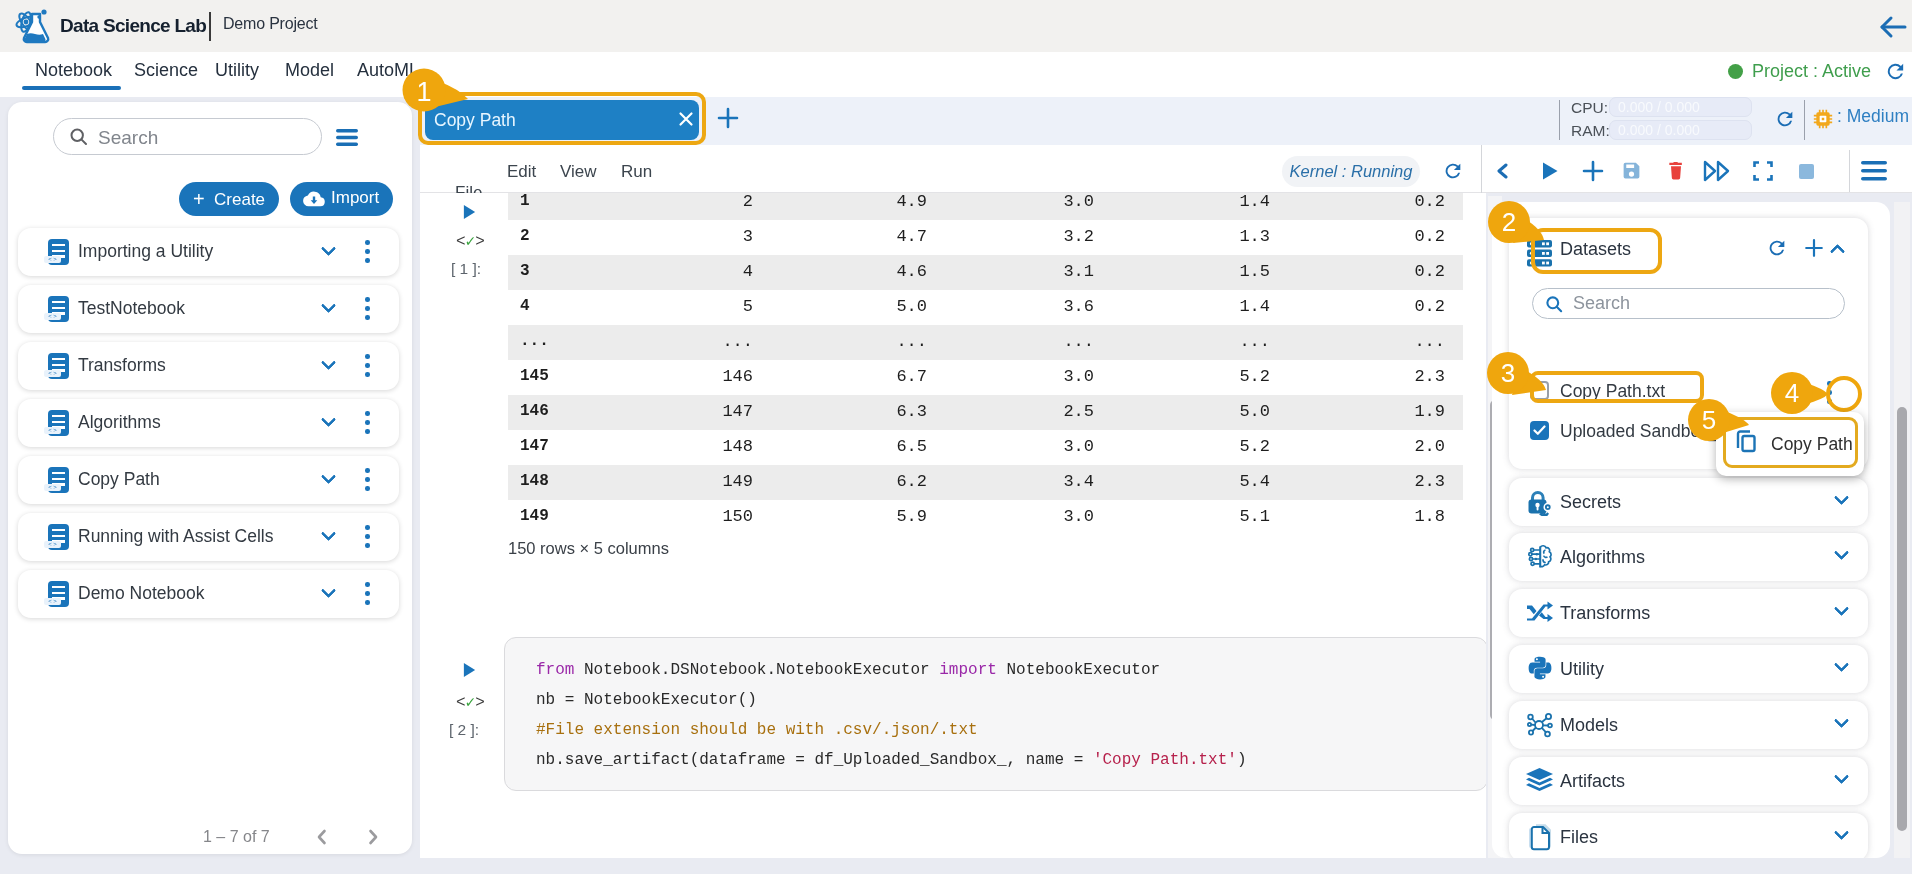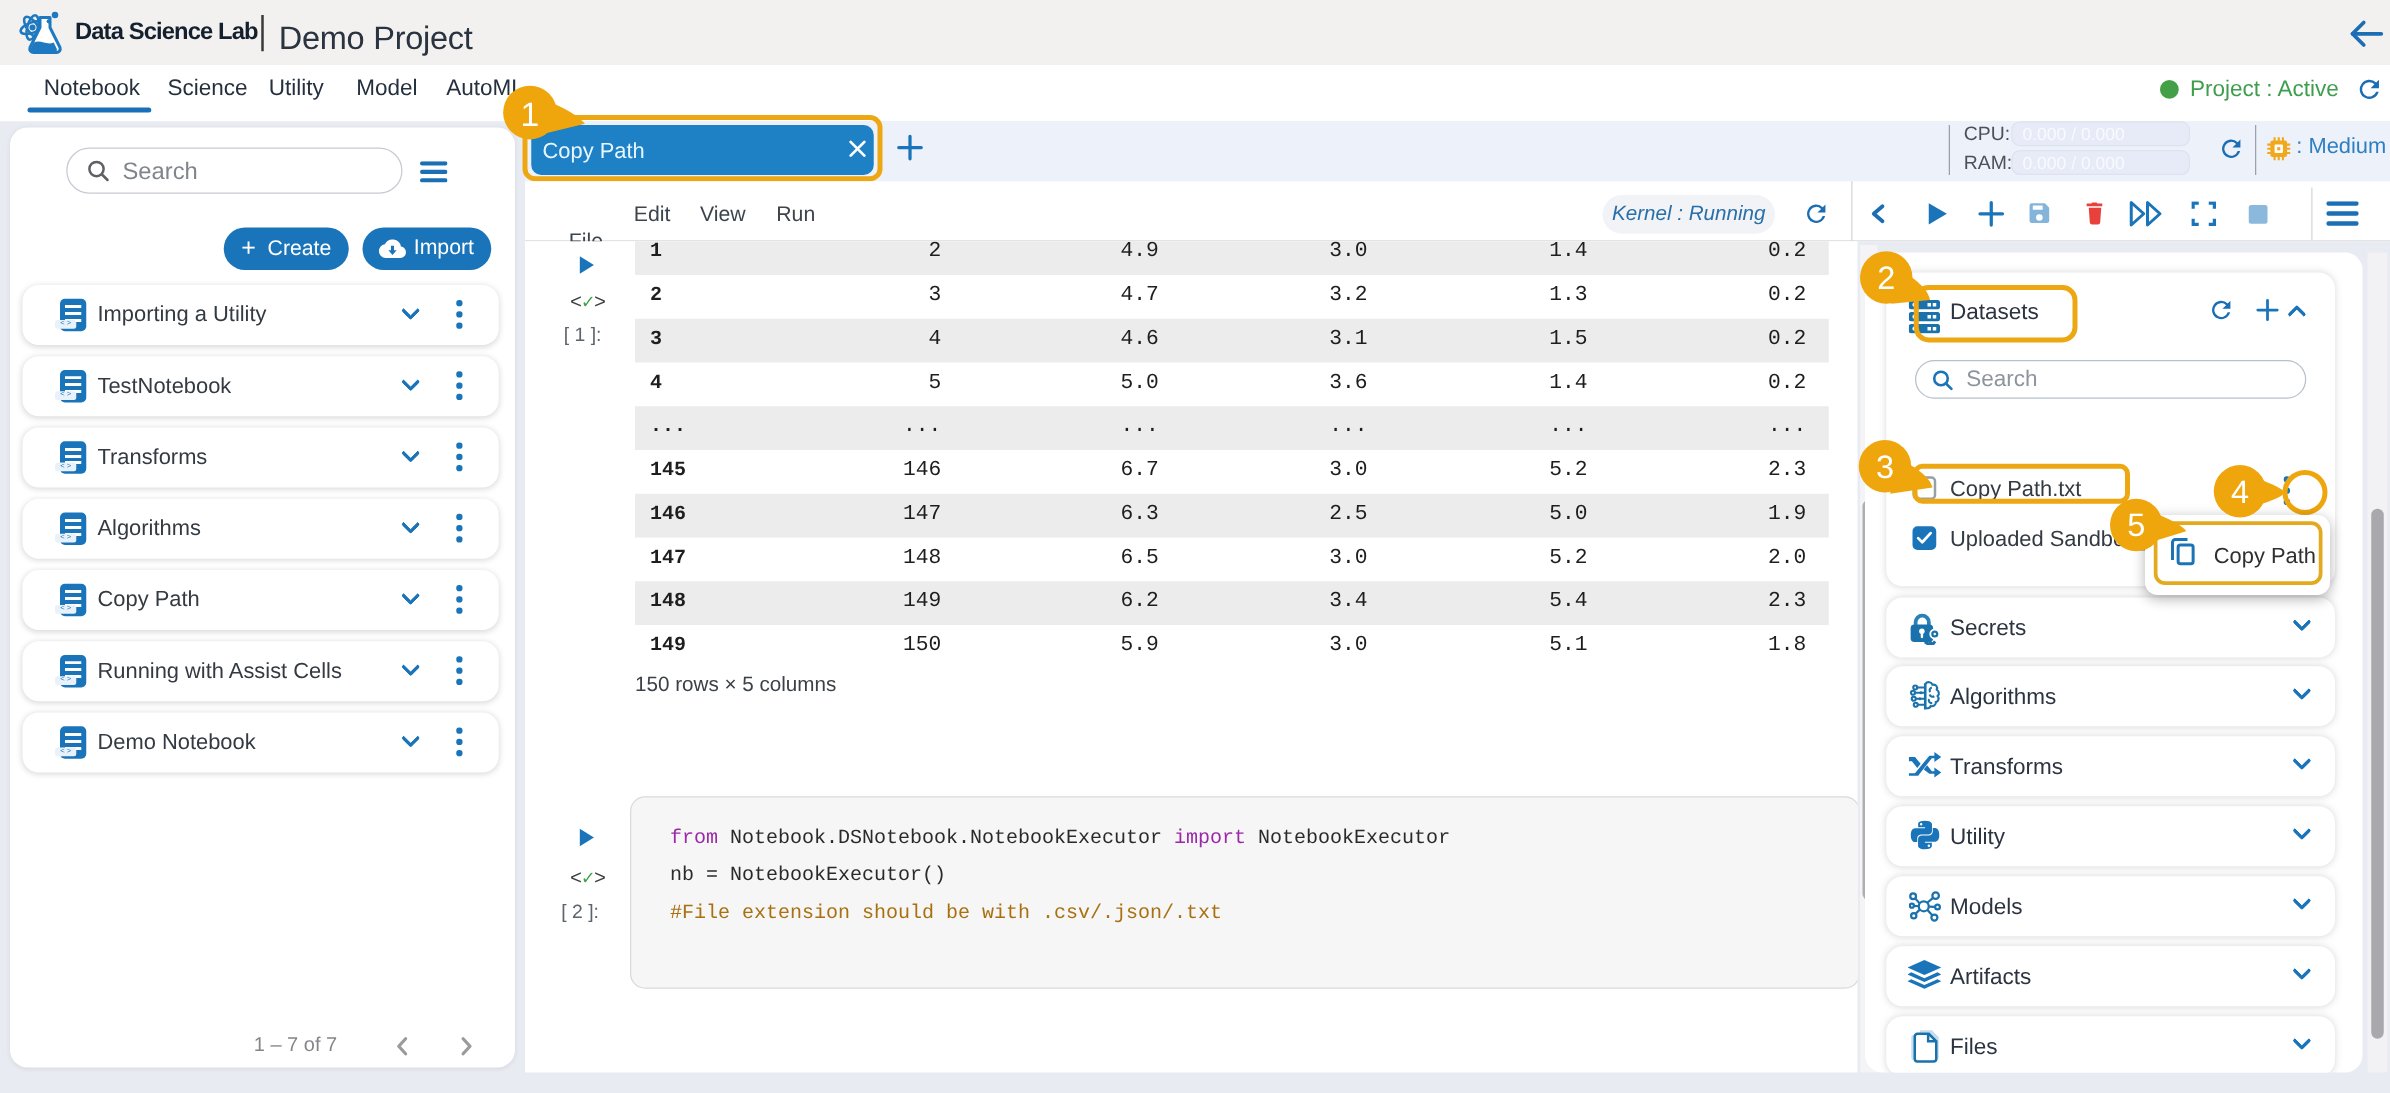--- a/index.html
+++ b/index.html
@@ -5,21 +5,21 @@
 *{margin:0;padding:0;box-sizing:border-box;}
 html,body{width:1912px;height:874px;overflow:hidden;}
 body{font-family:"Liberation Sans",sans-serif;background:#e9ebf2;}
 #app{position:relative;width:1912px;height:874px;overflow:hidden;}
 .abs{position:absolute;}
 svg{display:block;}
 
 #topbar{left:0;top:0;width:1912px;height:52px;background:#f2f1ef;}
 #brand{left:60px;top:15px;font-size:19px;font-weight:bold;color:#15202e;letter-spacing:-0.7px;}
 #brandsep{left:209px;top:12px;width:1.5px;height:29px;background:#3a3a3a;}
-#proj{left:223px;top:15px;font-size:26px;color:#2a3340;letter-spacing:-0.2px;}
+#proj{left:223px;top:15px;font-size:16px;color:#2a3340;letter-spacing:-0.2px;}
 
 #navrow{left:0;top:52px;width:1912px;height:45px;background:#ffffff;}
 .navtab{top:60px;font-size:18px;color:#25303e;}
 #underline{left:22px;top:86px;width:99px;height:4px;background:#1a70b8;border-radius:3px;}
 #projactive{top:61px;font-size:18px;color:#3f9e4d;}
 
 #leftpanel{left:8px;top:102px;width:404px;height:752px;background:#fff;border-radius:14px;box-shadow:0 1px 4px rgba(0,0,0,.08);}
 #lsearch{left:53px;top:118px;width:269px;height:37px;border:1px solid #c6cad1;border-radius:19px;background:#fff;}
 #lsearch .ph{position:absolute;left:44px;top:8px;font-size:19px;color:#80858c;}
 #btn-create{left:179px;top:182px;width:100px;height:34px;background:#1a74ba;border-radius:17px;color:#fff;font-size:17px;text-align:center;line-height:33px;}
@@ -402,20 +402,21 @@
     <div id="tfoot">150 rows × 5 columns</div>
     <svg class="gut-play" style="left:42px;top:11px;" width="15" height="16" viewBox="0 0 15 17">
         <path d="M1.5 1 L13.5 8.5 L1.5 16 z" fill="#1a74ba"></path>
       </svg>
     <div class="gut-check" style="left:36px;top:38px;">&lt;<b>✓</b>&gt;</div>
     <div class="gut-num" style="left:31px;top:67px;">[ 1 ]:</div>
     <div id="codecell">
       <div class="codeline" style="top:23px;"><span class="kw">from</span> Notebook.DSNotebook.NotebookExecutor <span class="kw">import</span> NotebookExecutor</div>
       <div class="codeline" style="top:53px;">nb = NotebookExecutor()</div>
       <div class="codeline" style="top:83px;"><span class="cm">#File extension should be with .csv/.json/.txt</span></div>
+      <div class="codeline" style="top:113px;">nb.save_artifact(dataframe = df_Uploaded_Sandbox_, name = <span class="st">'Copy Path.txt'</span>)</div>
     </div>
     <svg class="gut-play" style="left:42px;top:469px;" width="15" height="16" viewBox="0 0 15 17">
         <path d="M1.5 1 L13.5 8.5 L1.5 16 z" fill="#1a74ba"></path>
       </svg>
     <div class="gut-check" style="left:36px;top:499px;">&lt;<b>✓</b>&gt;</div>
     <div class="gut-num" style="left:29px;top:528px;">[ 2 ]:</div>
   </div>
   <div class="abs" id="mscroll"></div>
   <div class="abs" id="mthumb"></div>
 

